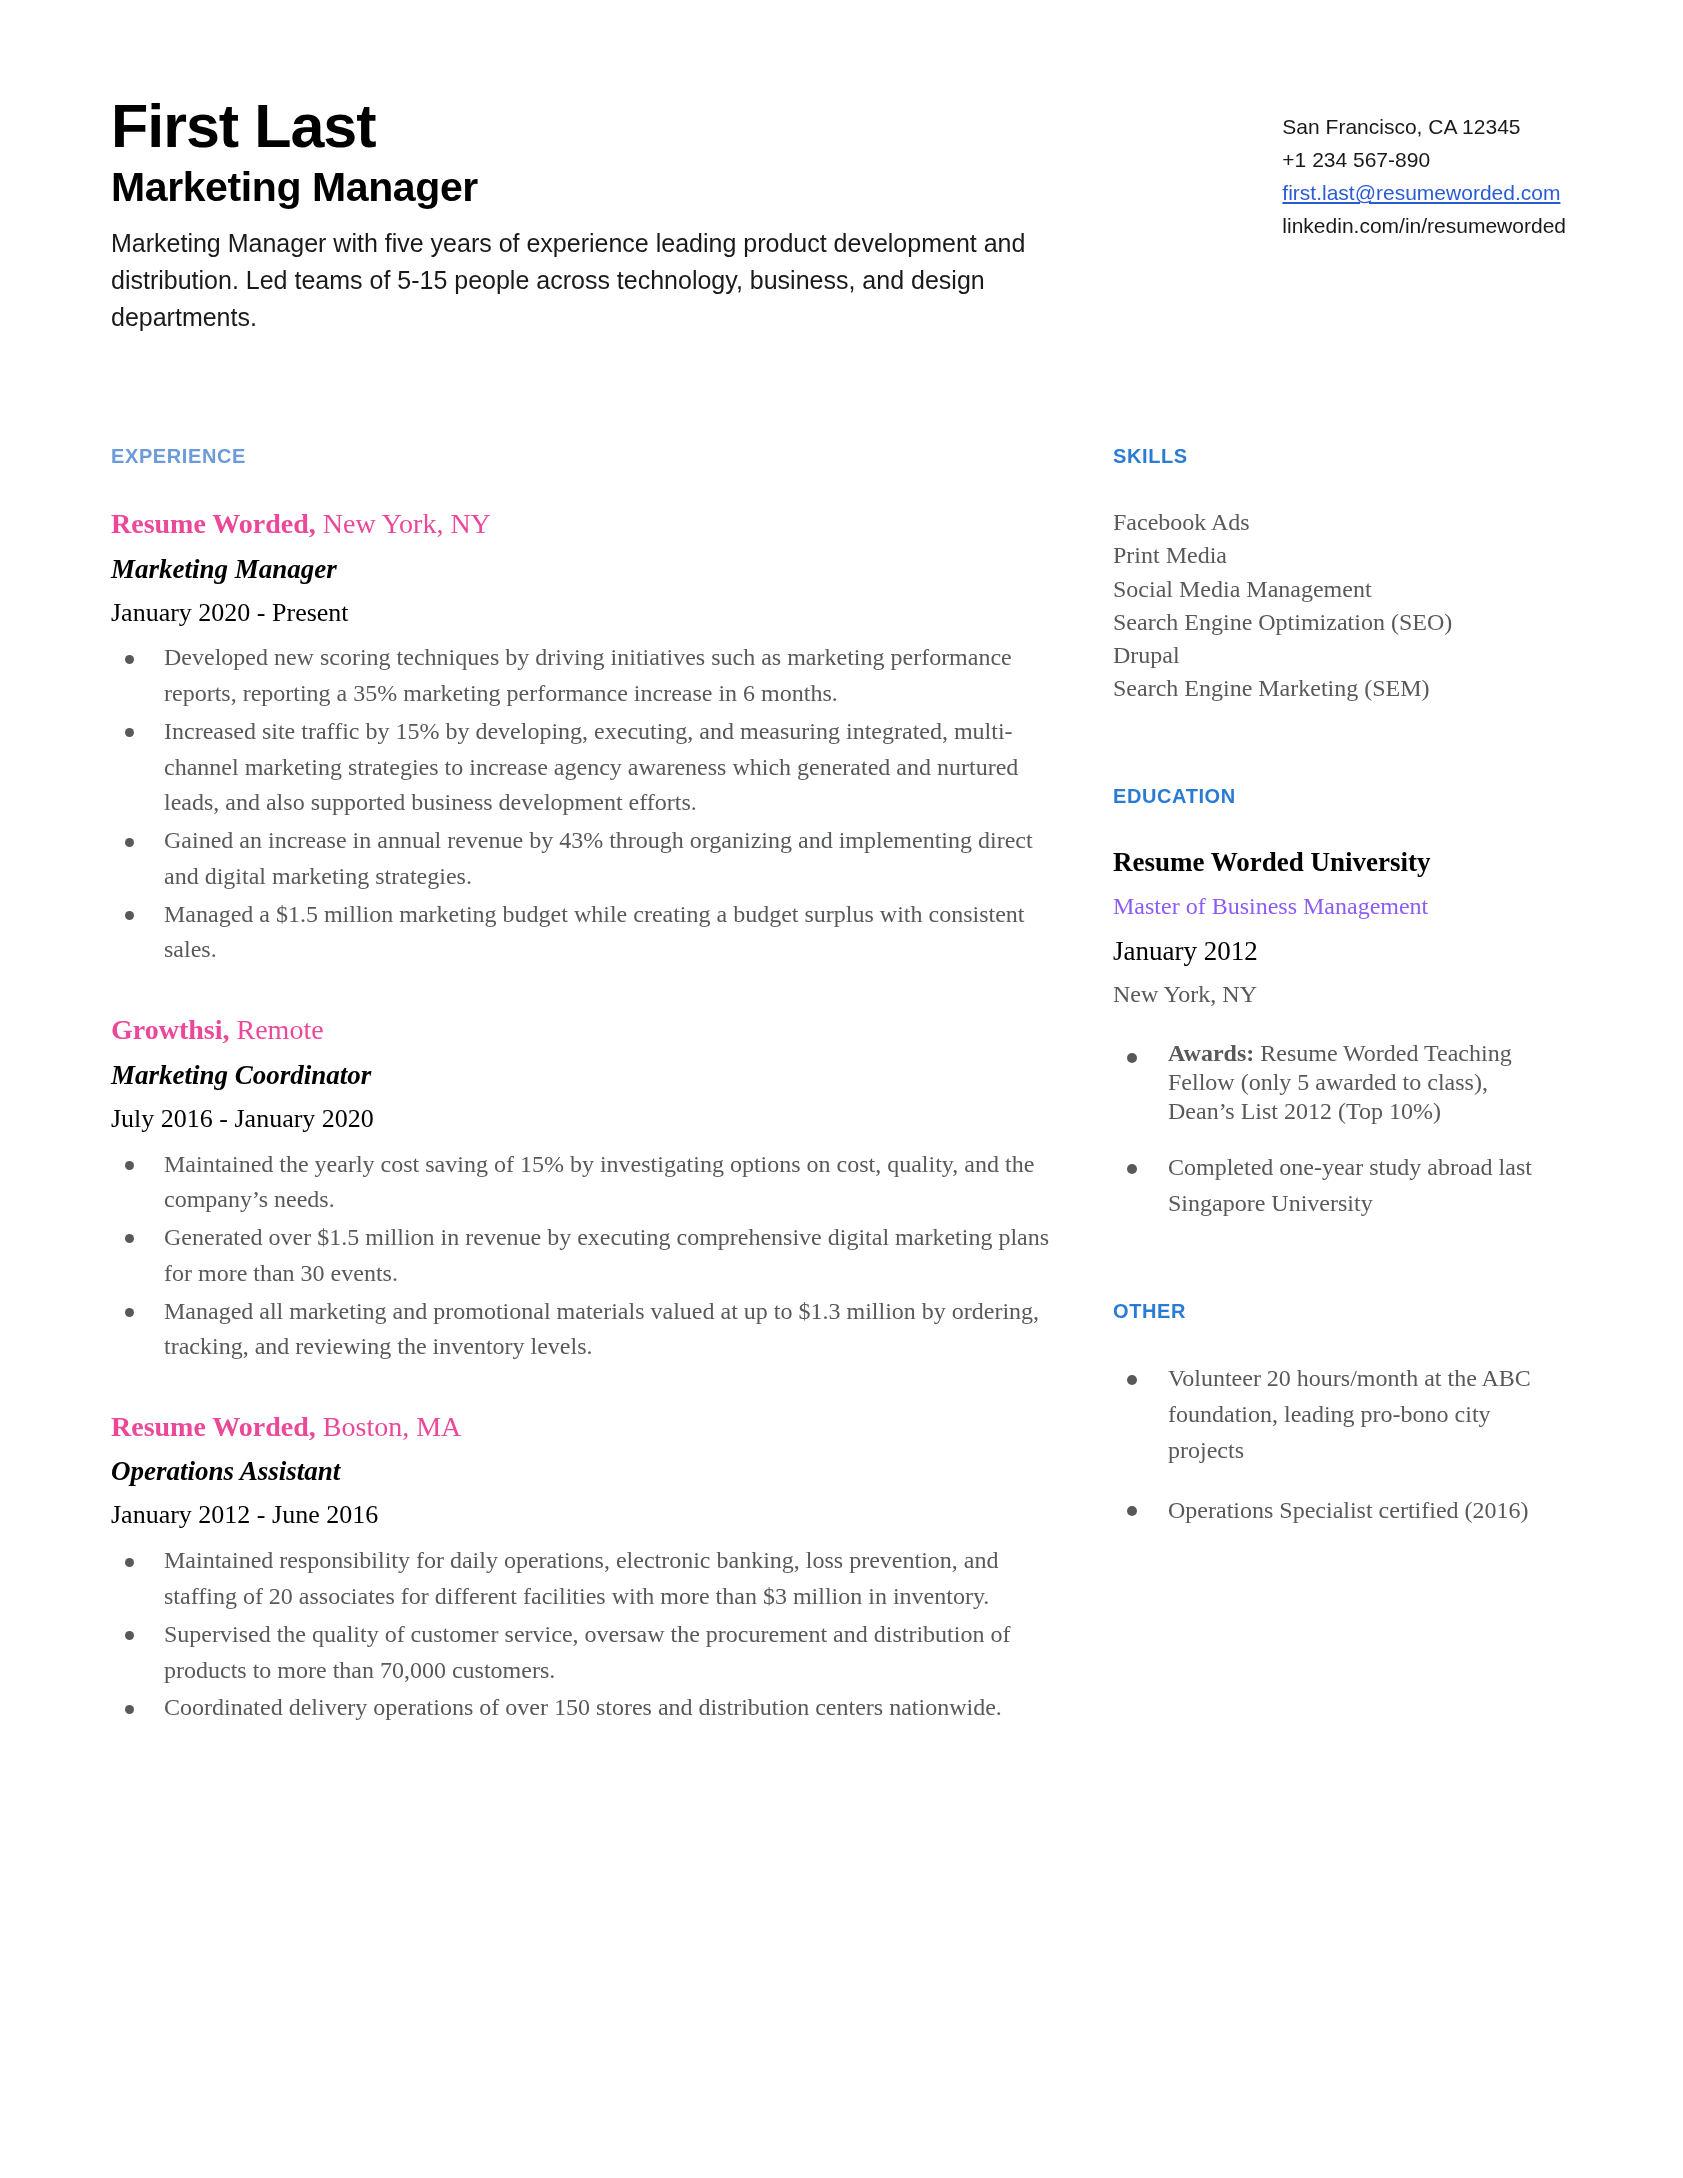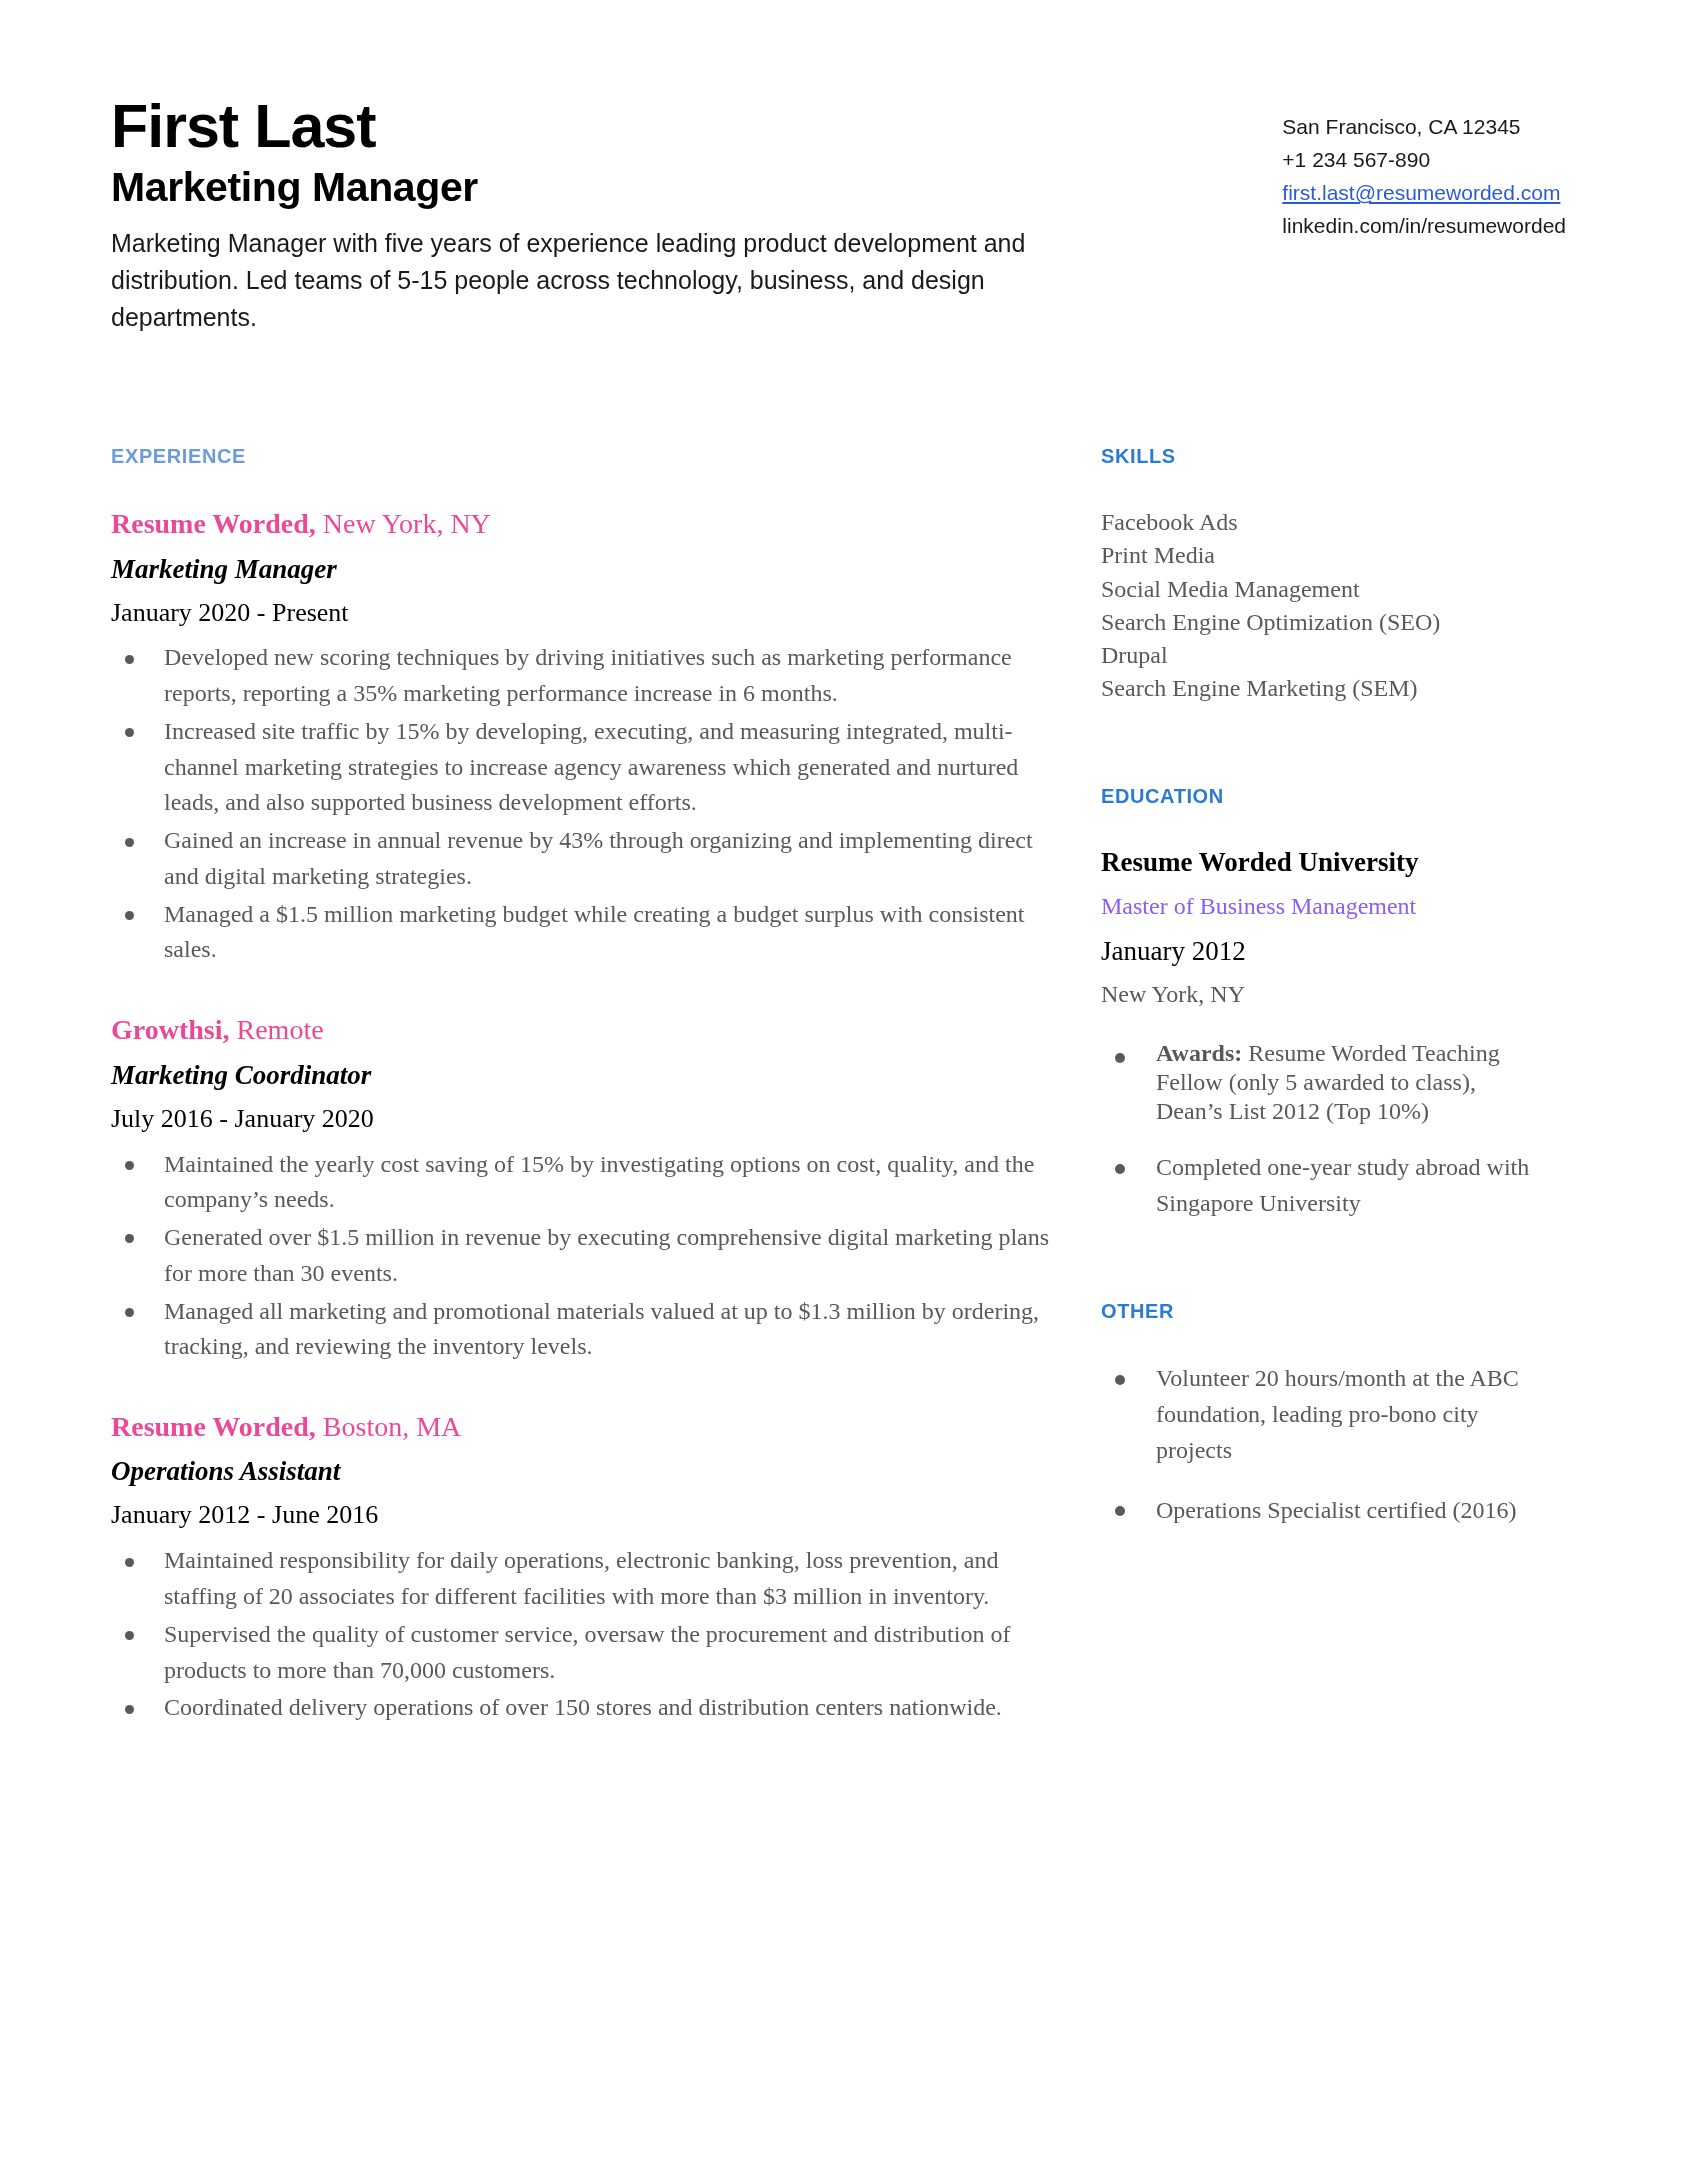--- a/index.html
+++ b/index.html
@@ -65,20 +65,21 @@
   .contact div { padding: 1px 0; }
   .contact a.email-link {
     color: #2a5bd7;
     text-decoration: underline;
   }
 
   
   .columns {
     display: flex;
     margin-top: 109px;
+    gap: 12px;
   }
   .col-left {
     width: 990px;
     flex: 0 0 990px;
     padding-right: 50px;
     box-sizing: border-box;
   }
   .col-right {
     width: 436px;
     flex: 0 0 436px;
@@ -286,21 +287,21 @@
       </div>
 
       <div class="right-section">
         <div class="section-heading right-accent">EDUCATION</div>
         <div class="edu-school">Resume Worded University</div>
         <div class="edu-degree">Master of Business Management</div>
         <div class="edu-date">January 2012</div>
         <div class="edu-loc">New York, NY</div>
         <ul class="right-bullets" id="education-bullets">
             <li class="tight"><span class="dot"></span><b>Awards:</b><span> Resume Worded Teaching Fellow (only 5 awarded to class), Dean’s List 2012 (Top 10%)</span></li>
-            <li class="loose"><span class="dot"></span><span>Completed one-year study abroad with Singapore University</span></li>
+            <li class="loose"><span class="dot"></span><span>Completed one-year study abroad last Singapore University</span></li>
           </ul>
       </div>
 
       <div class="right-section">
         <div class="section-heading right-accent">OTHER</div>
         <ul class="right-bullets other-list" id="other-bullets">
             <li class="loose"><span class="dot"></span><span>Volunteer 20 hours/month at the ABC foundation, leading pro-bono city projects</span></li>
             <li class="loose"><span class="dot"></span><span>Operations Specialist certified (2016)</span></li>
           </ul>
       </div>

